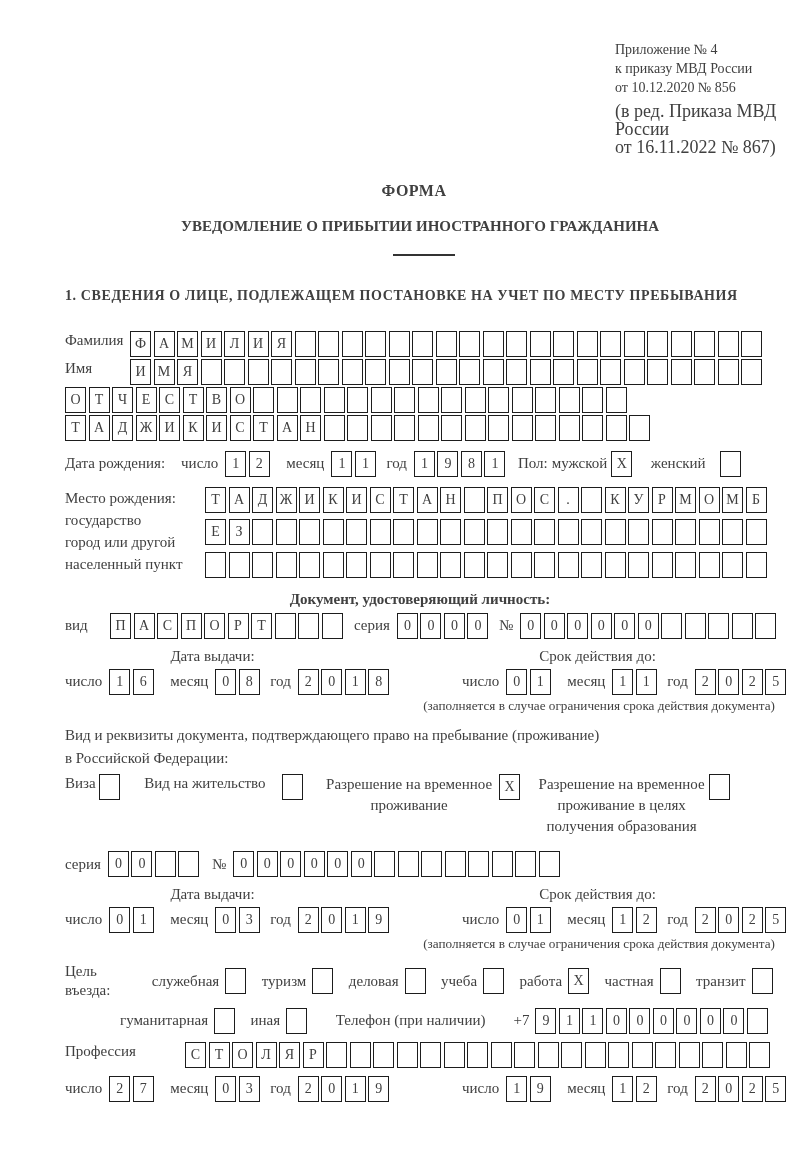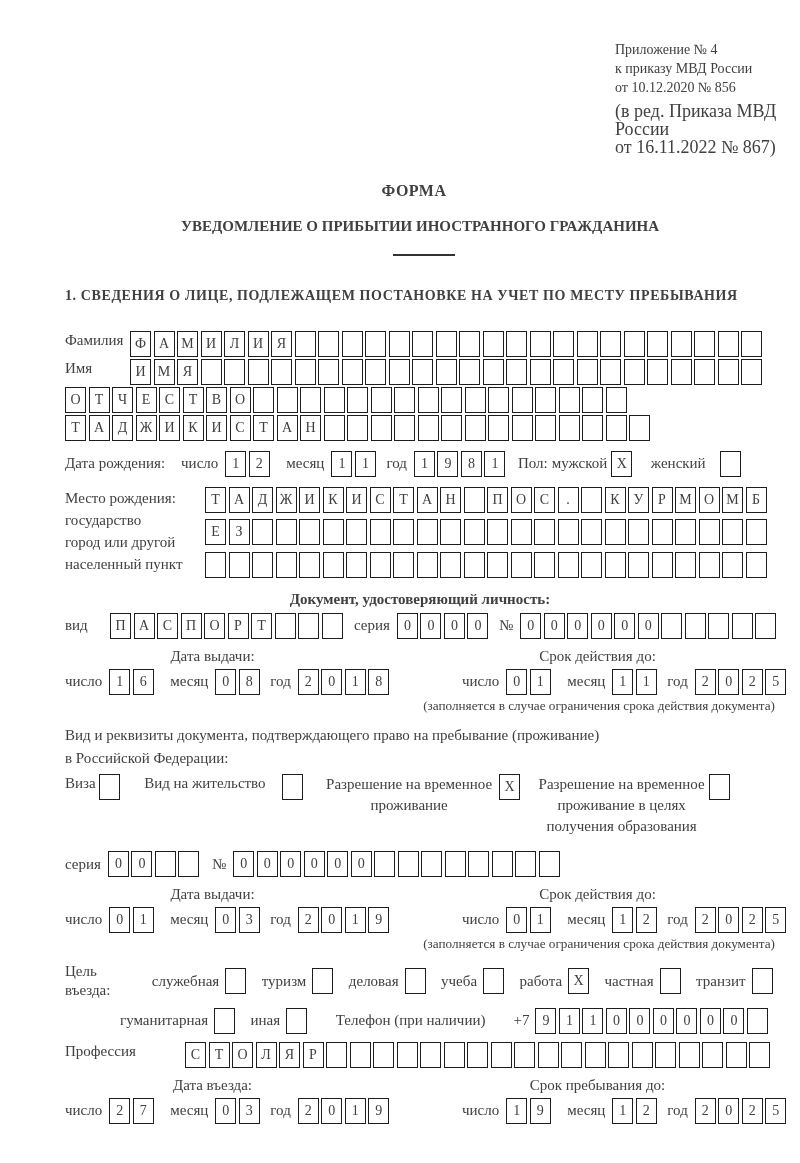--- a/index.html
+++ b/index.html
@@ -553,24 +553,20 @@
         <span class="cell"></span>
         <span class="cell"></span>
         <span class="cell"></span>
         <span class="cell"></span>
         <span class="cell"></span>
         <span class="cell"></span>
       </span>
   </div>
 
   <div class="dates">
-    <div class="dlabels">
-      <span class="dl1">Дата въезда:</span>
-      <span class="dl2">Срок пребывания до:</span>
-    </div>
     <div class="dfields">
       <span class="dgrp dgrp-l">
         <span class="dlbl">число</span>
         <span class="cells">
             <span class="cell">2</span>
             <span class="cell">7</span>
           </span>
         <span class="dlbl dsp">месяц</span>
         <span class="cells">
             <span class="cell">0</span>

